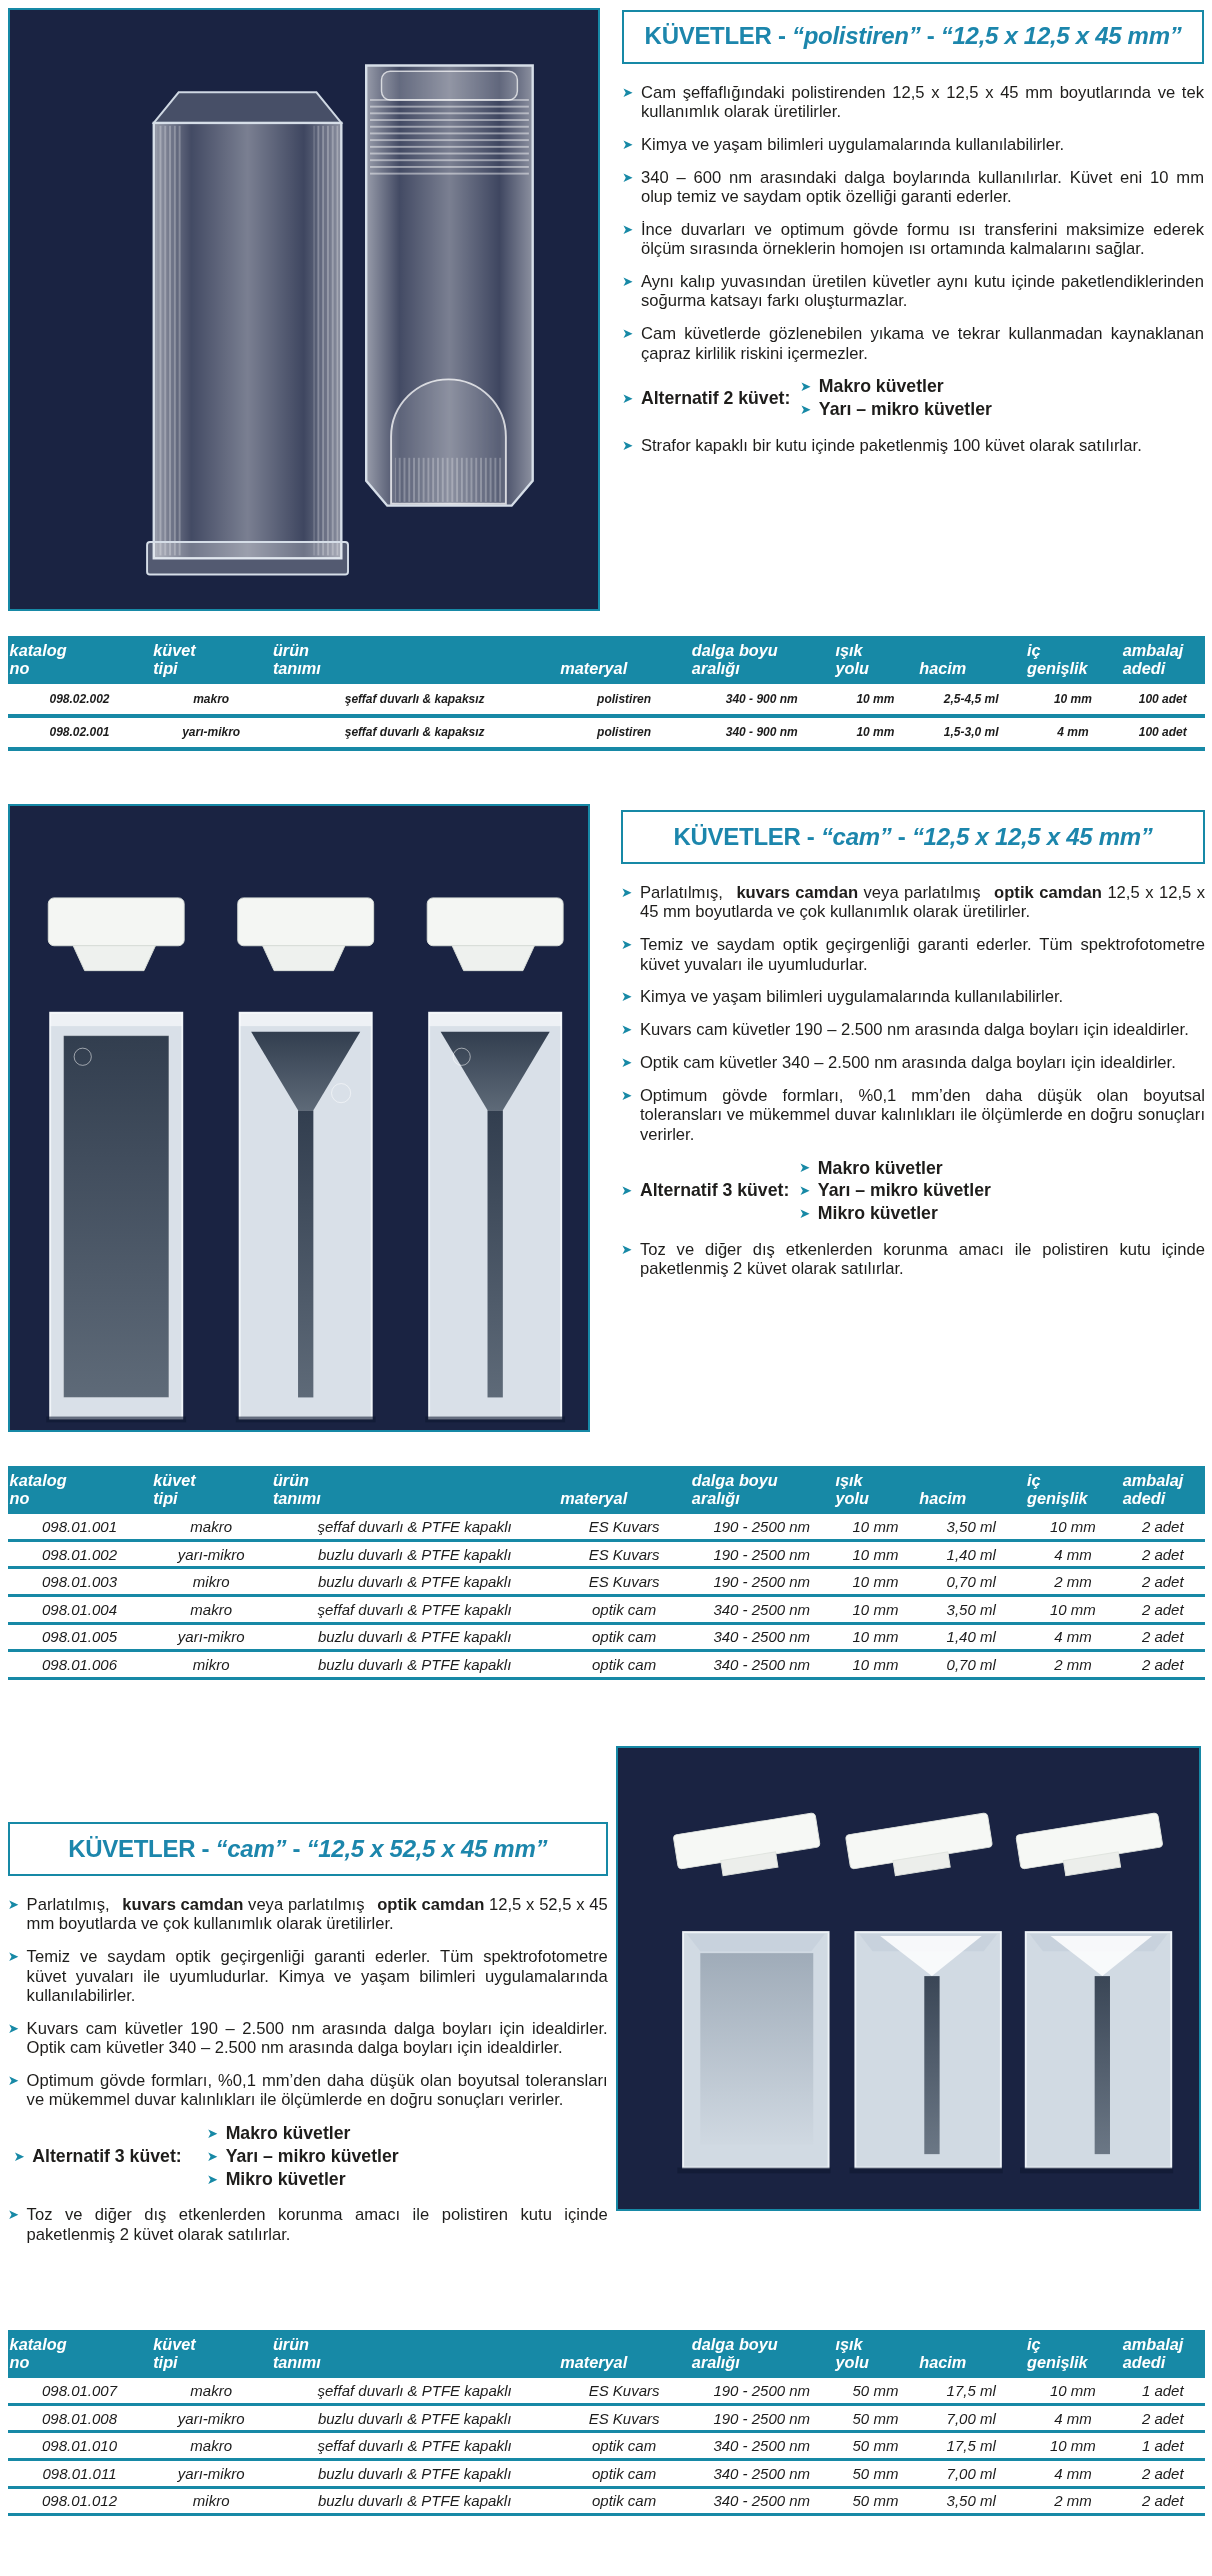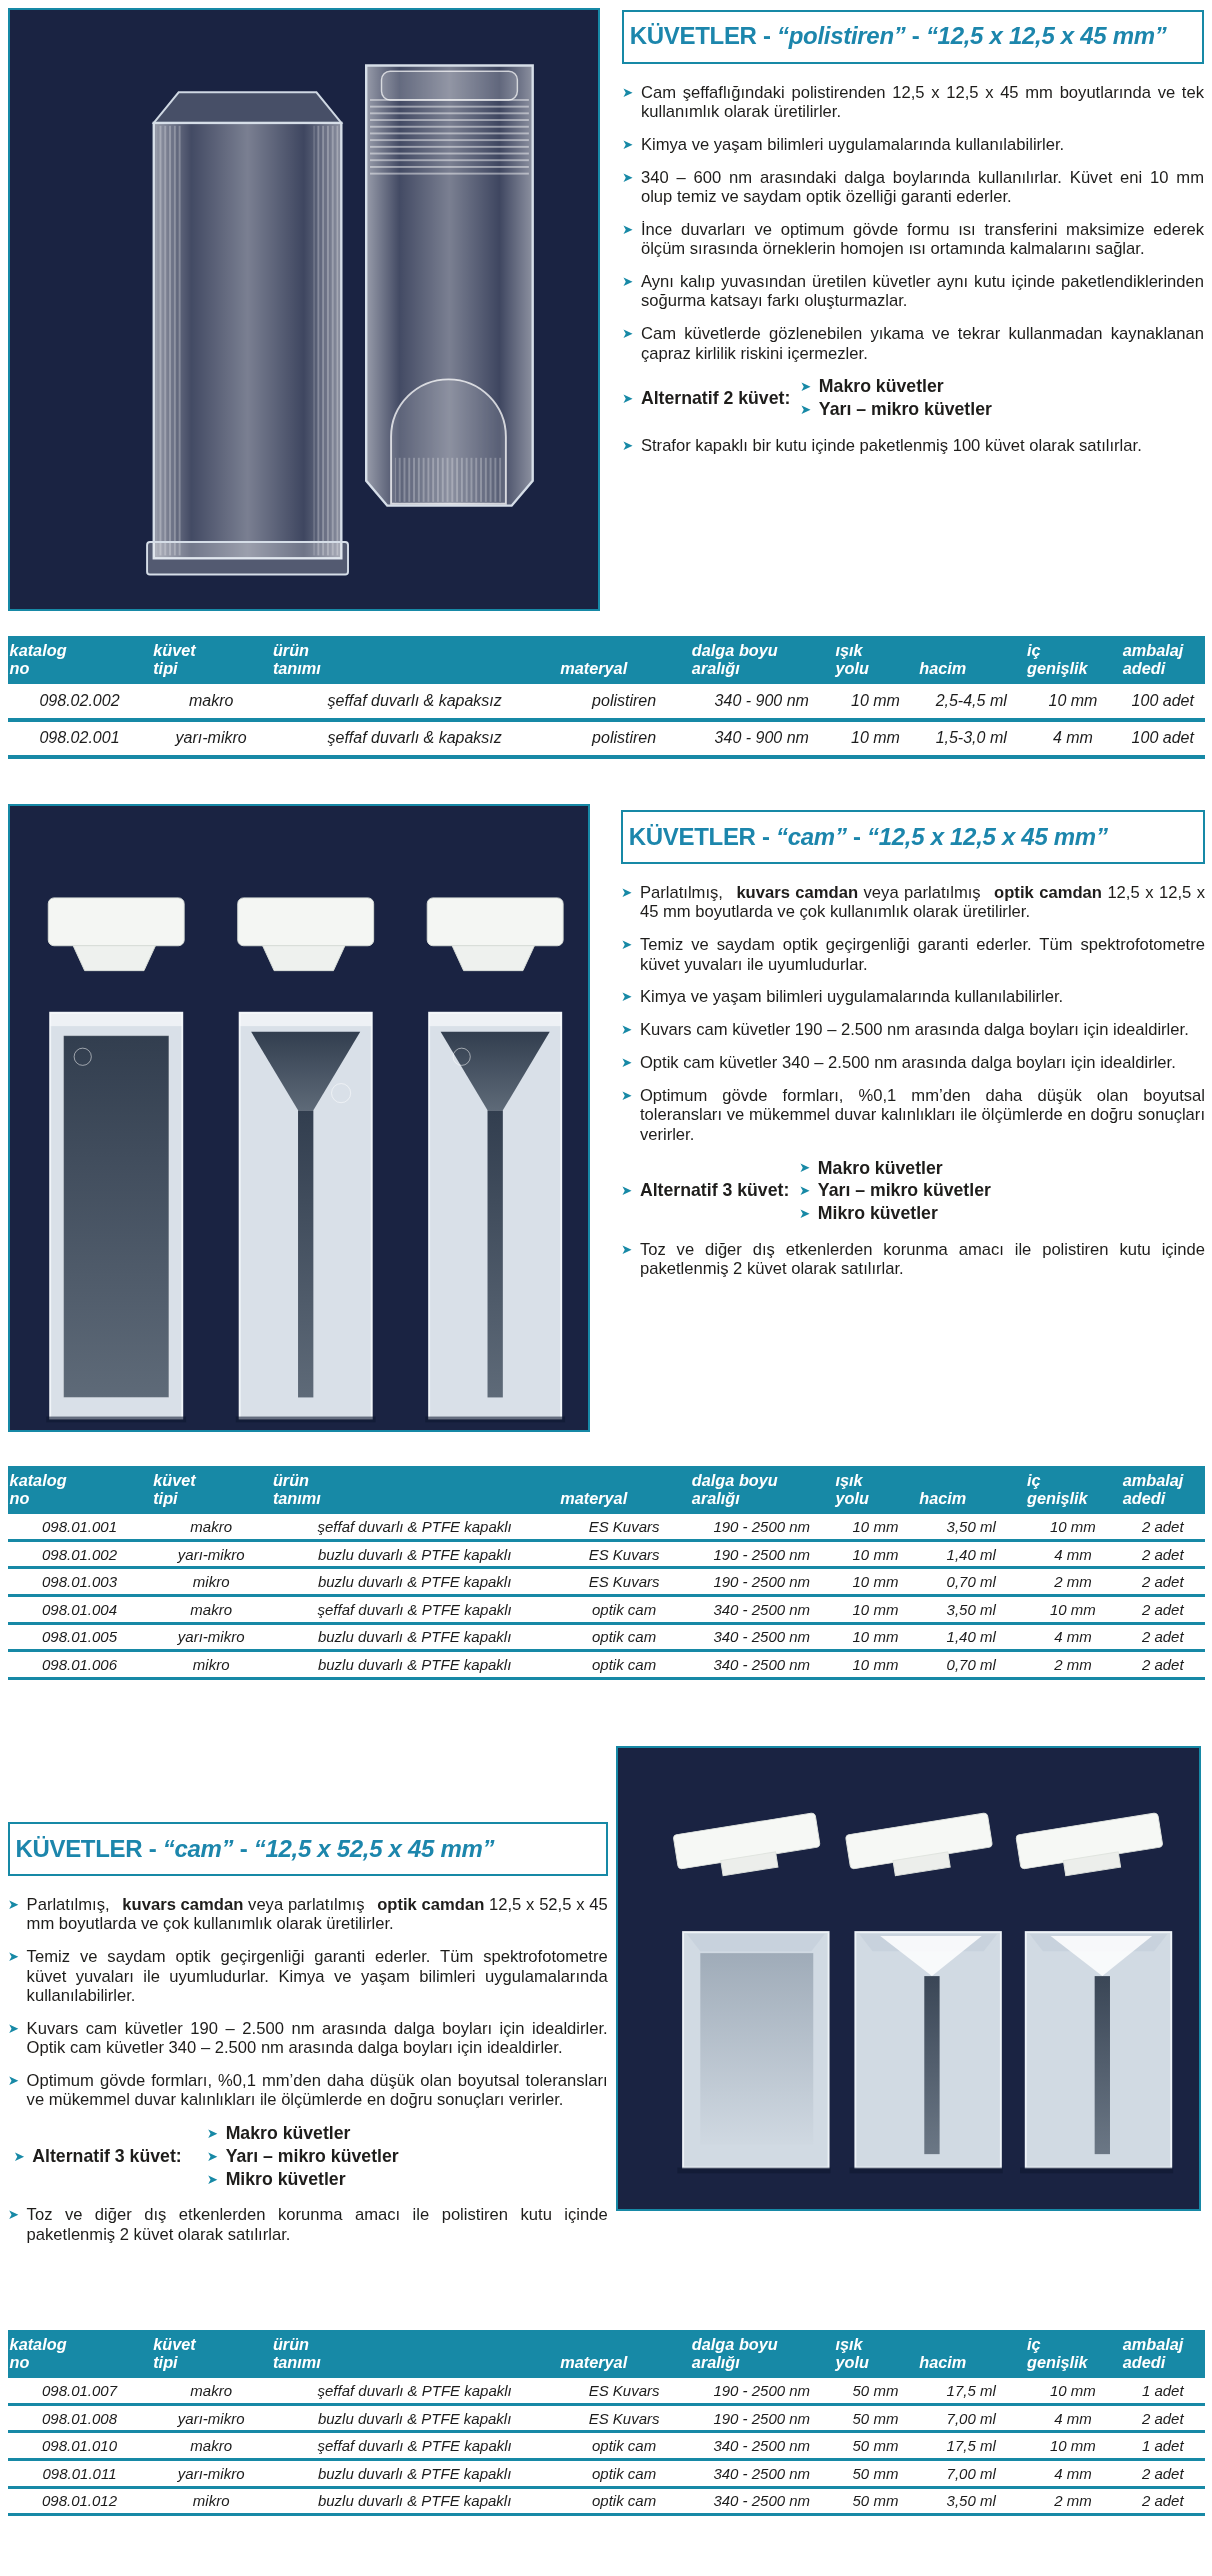--- a/index.html
+++ b/index.html
@@ -12,41 +12,41 @@
   html,body{margin:0;padding:0;background:#ffffff;}
   body{font-family:"Liberation Sans","DejaVu Sans",sans-serif;color:var(--ink);}
   #page{position:relative;width:1212px;height:2576px;background:#fff;overflow:hidden;}
 
   
   .photo{position:absolute;background:var(--navy);border:2.9px solid var(--teal);}
   .photo svg{display:block;width:100%;height:100%;}
 
   
   .seccol{position:absolute;}
-  .title-box{border:2.9px solid var(--teal);padding:10.5px 5.7px 11.5px;
+  .title-box{border:2.9px solid var(--teal);padding:10.5px 5.7px 11.5px;text-align:center;
     color:var(--title);font-size:24px;font-weight:bold;letter-spacing:-0.3px;white-space:nowrap;}
   .title-box .ti{font-style:italic;}
   .bullets{margin-top:19px;}
   .bullet{display:flex;gap:7.7px;margin-bottom:13.4px;line-height:1.17;font-size:16.6px;}
   .bullet .btxt{text-align:justify;flex:1;}
   .arrow{color:var(--teal);flex:none;font-size:13.4px;line-height:1.45;}
   .b{font-weight:bold;margin-left:8px;}
   .alt-row{display:flex;align-items:center;gap:9.6px;margin:1.9px 0 15.3px;font-weight:bold;font-size:17.7px;}
   .alt-label{display:flex;gap:7.7px;align-items:center;white-space:nowrap;}
   .alt-items{display:flex;flex-direction:column;gap:1.9px;}
   .alt-item{display:flex;gap:7.7px;align-items:center;white-space:nowrap;}
   #sec2 .alt-row{padding-left:5.7px;gap:25px;}
 
   
   .cat{position:absolute;width:1197px;border-collapse:collapse;table-layout:fixed;font-style:italic;background:#fff;}
   .cat th{background:var(--teal);color:#fff;font-weight:bold;font-size:16.3px;line-height:1.1;
     padding:5.7px 1.9px 6.7px;vertical-align:bottom;text-align:left;}
   .cat th span{display:block;}
   .cat td{text-align:center;color:#1c1c1c;background:#fff;}
-  .cat.t2 td{font-size:16px;padding:7.7px 1.9px;border-bottom:4.8px solid var(--teal);}
+  .cat.t2 td{font-size:12px;padding:7.7px 1.9px;border-bottom:4.8px solid var(--teal);font-weight:bold;}
   .cat.t6 td{font-size:15px;padding:3.8px 1.9px;border-bottom:3.8px solid var(--teal);}
   .cat col.c1{width:12%}.cat col.c2{width:10%}.cat col.c3{width:24%}.cat col.c4{width:11%}
   .cat col.c5{width:12%}.cat col.c6{width:7%}.cat col.c7{width:9%}.cat col.c8{width:8%}.cat col.c9{width:7%}
 </style>
 </head>
 <body>
 
 <div id="page">
 
   <div class="photo" style="left:7.7px;top:7.7px;width:588px;height:599px;">

